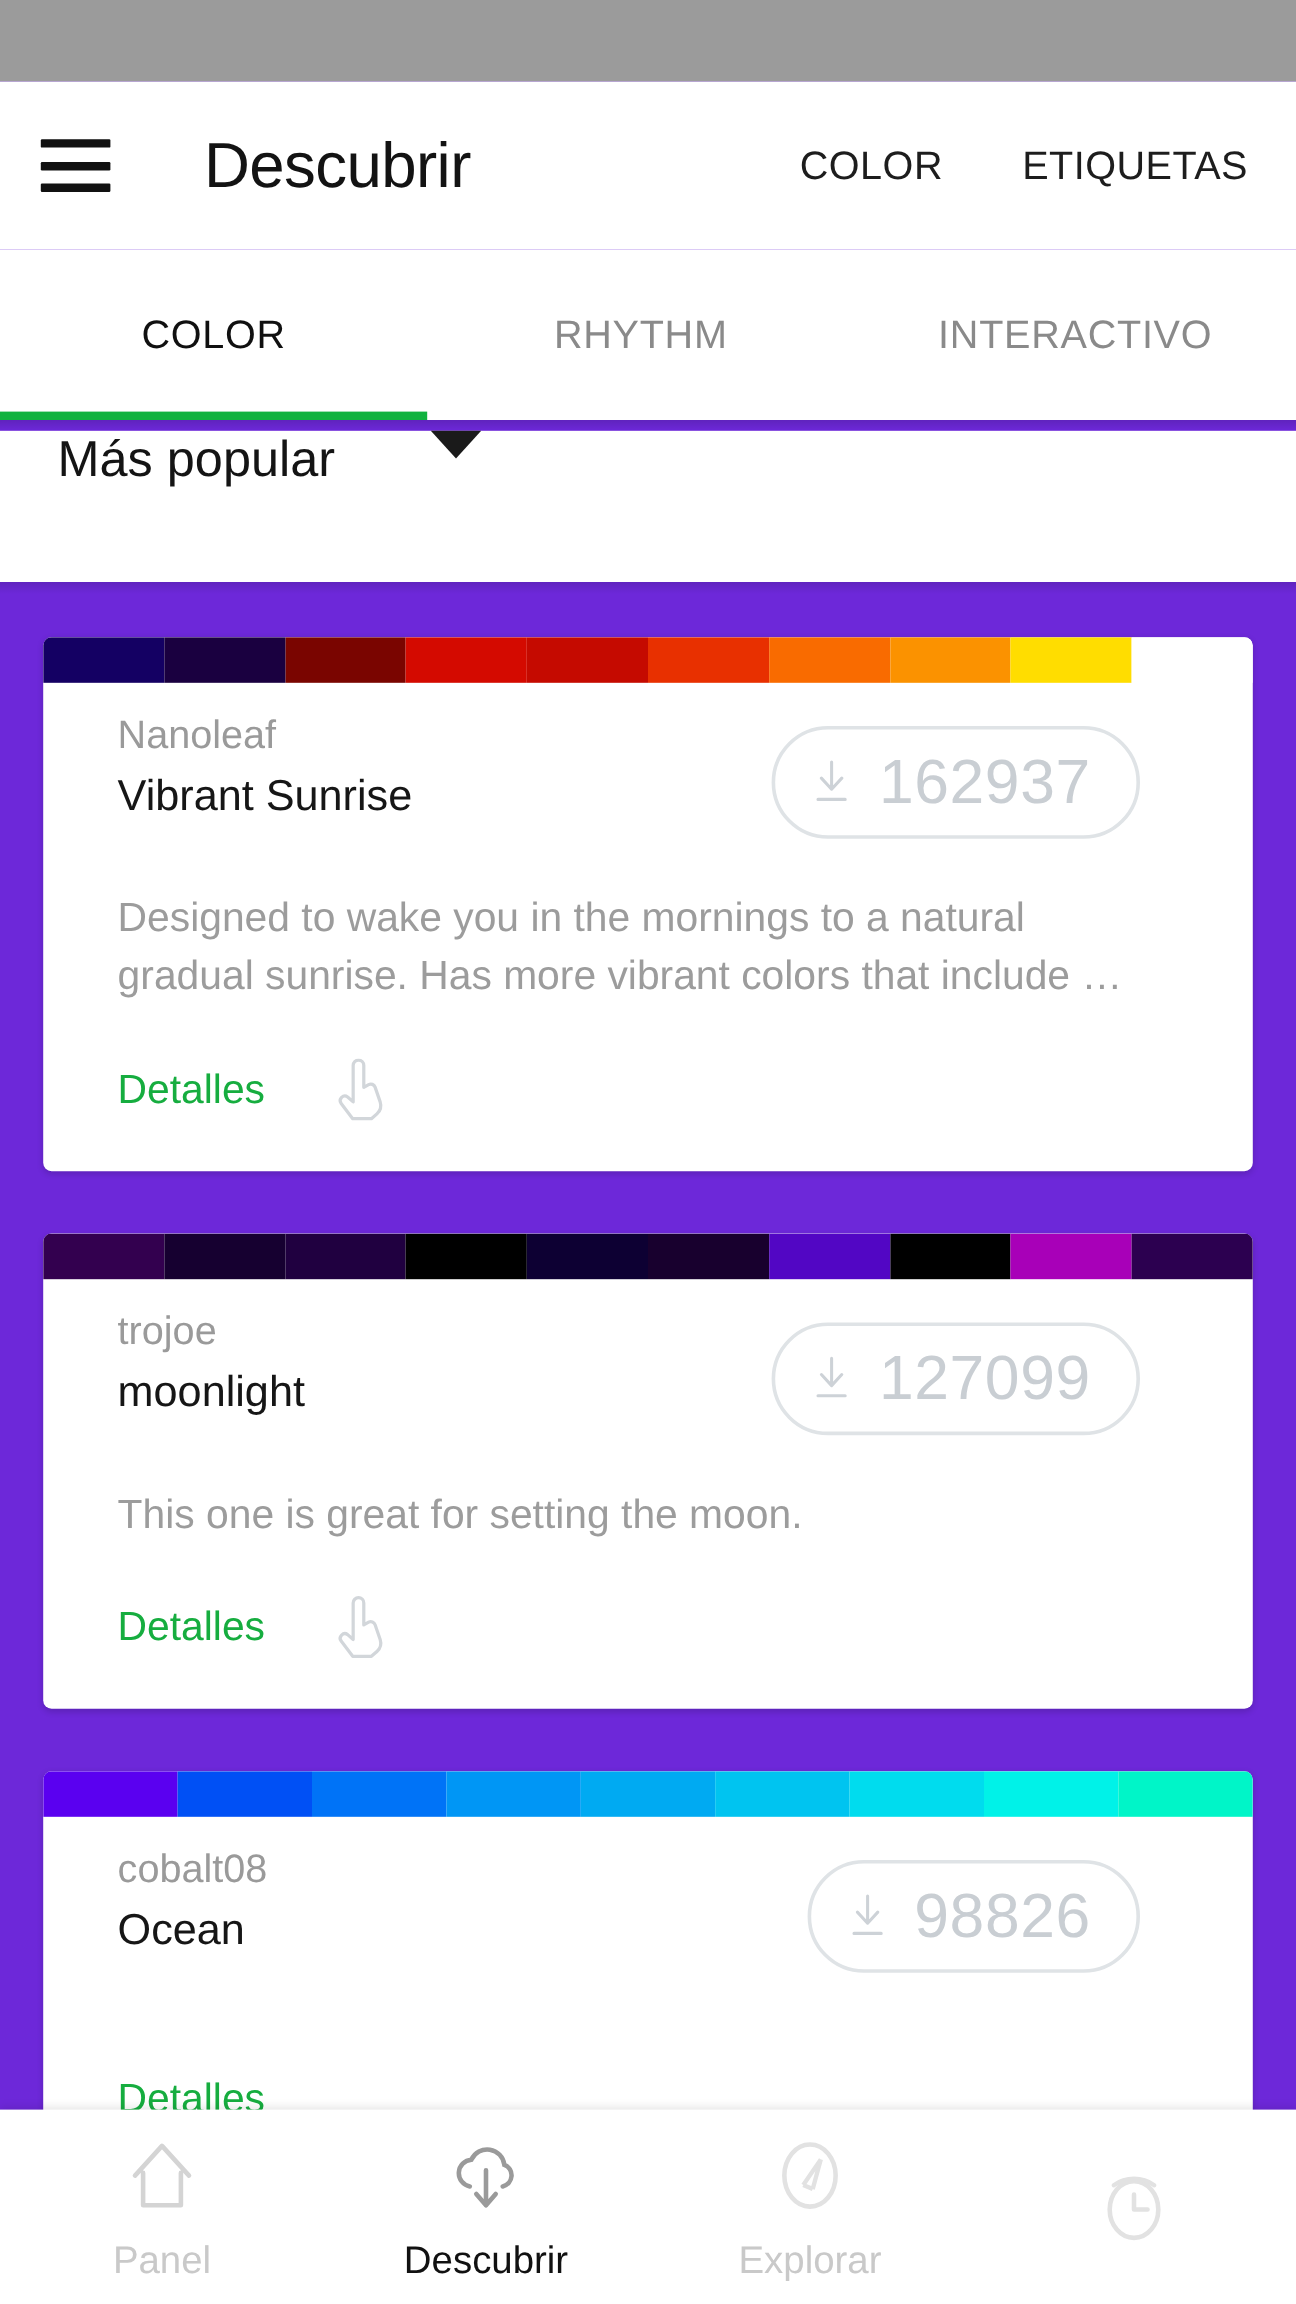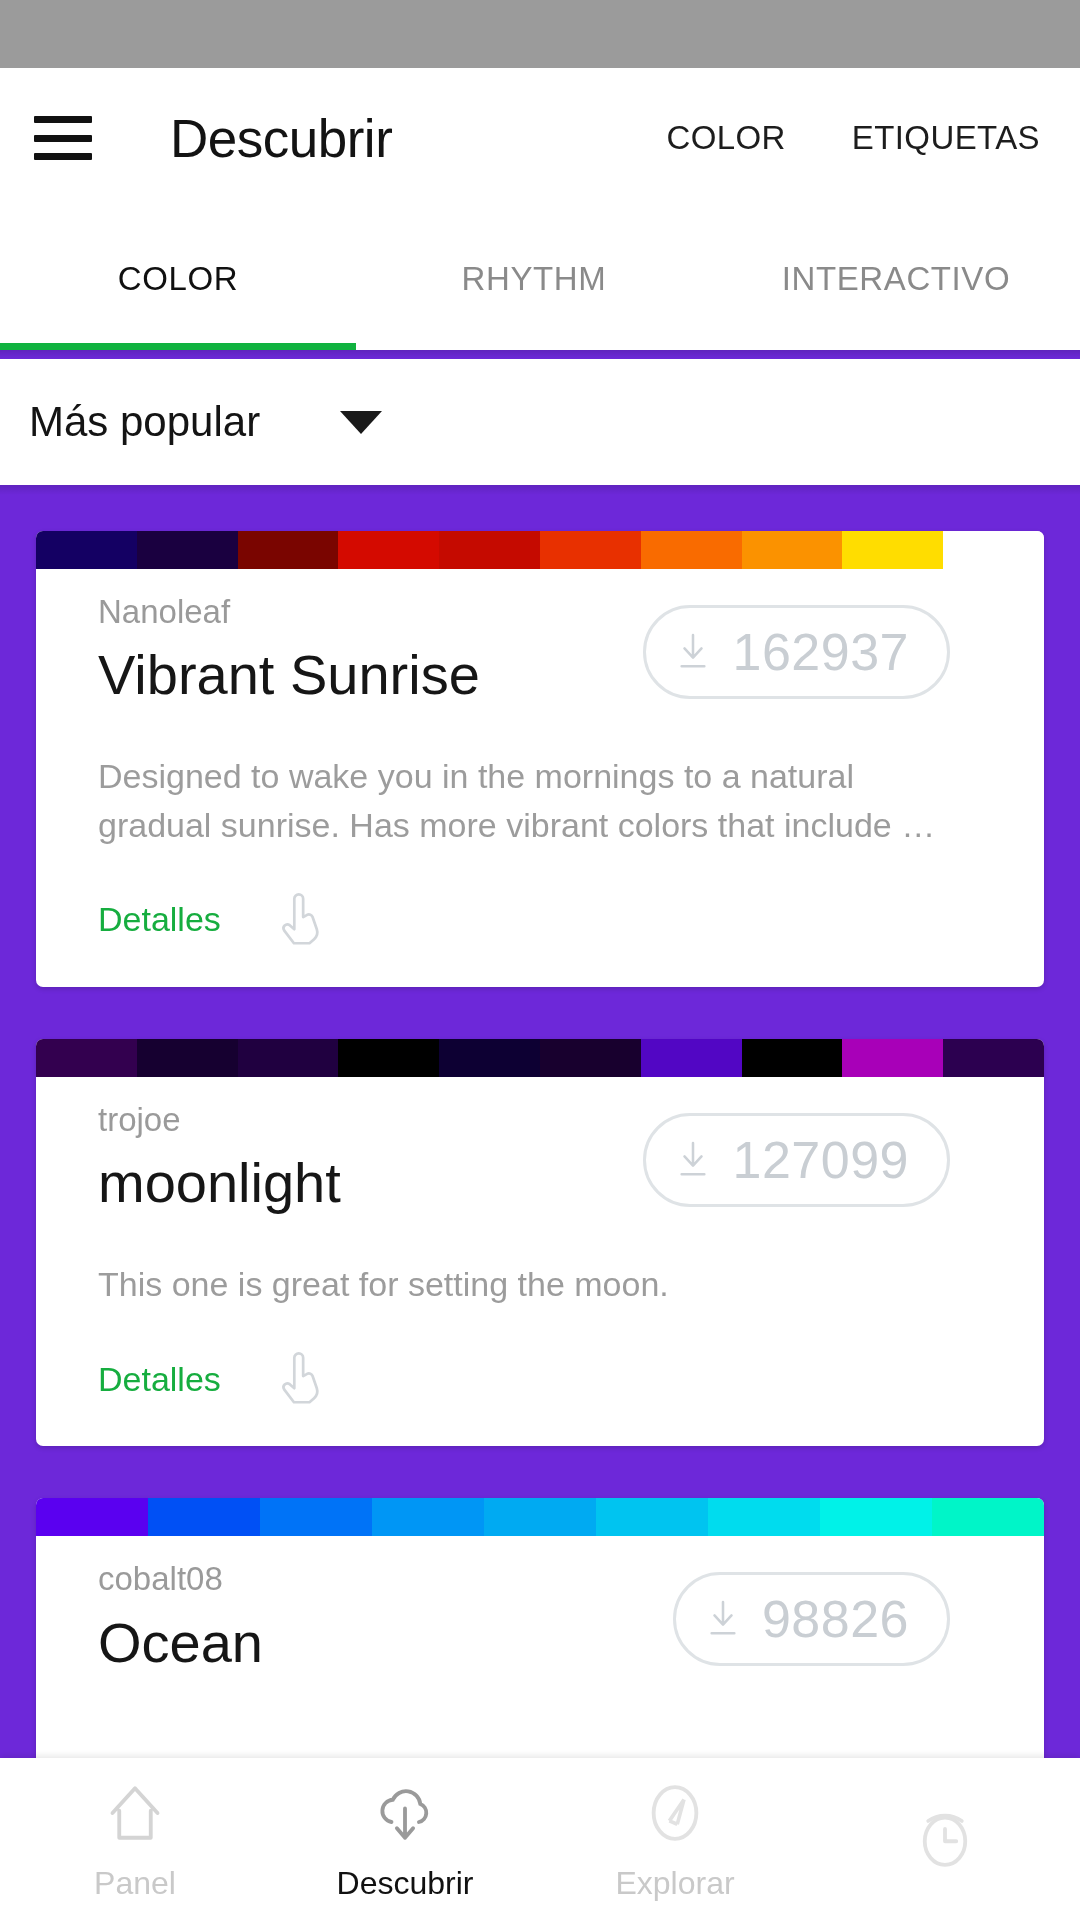--- a/index.html
+++ b/index.html
@@ -59,21 +59,21 @@
     width:356px; height:7px; background:#10b23f;
   }
   .tab-shadow {
     height:9px; width:100%;
     background:linear-gradient(to bottom, rgba(0,0,0,0.13), rgba(0,0,0,0));
   }
 
   
   .sort-row {
     height:126px; background:#ffffff;
-    display:flex; align-items:center; padding:0 29px;
+    display:flex; padding:0 48px;
     cursor:pointer;
   }
   .sort-label { font-size:42px; color:#141414; }
   .sort-caret {
     margin-left:80px;
     width:0; height:0;
     border-left:21px solid transparent;
     border-right:21px solid transparent;
     border-top:23px solid #1a1a1a;
   }
@@ -95,21 +95,21 @@
   }
   .swatch { flex:1 1 0; height:100%; }
 
   .card-body { padding:22px 94px 0 62px; }
   .card-head { display:flex; align-items:flex-start; }
   .card-meta { flex:1 1 auto; min-width:0; }
   .card-author {
     font-size:33px; color:#9a9a9a; line-height:1.25;
   }
   .card-title {
-    font-size:56px; color:#161616; line-height:1.25; margin-top:8px;
+    font-size:36px; color:#161616; line-height:1.25; margin-top:8px;
   }
   .dl-badge {
     flex:0 0 auto; margin-top:14px;
     display:flex; align-items:center; gap:22px;
     border:3px solid #dfe3e6; border-radius:60px;
     padding:14px 38px 14px 30px;
     color:#c7ccd1;
   }
   .dl-icon { width:34px; height:40px; display:block; }
   .dl-count { font-size:52px; color:#c9ced3; letter-spacing:0.5px; }

